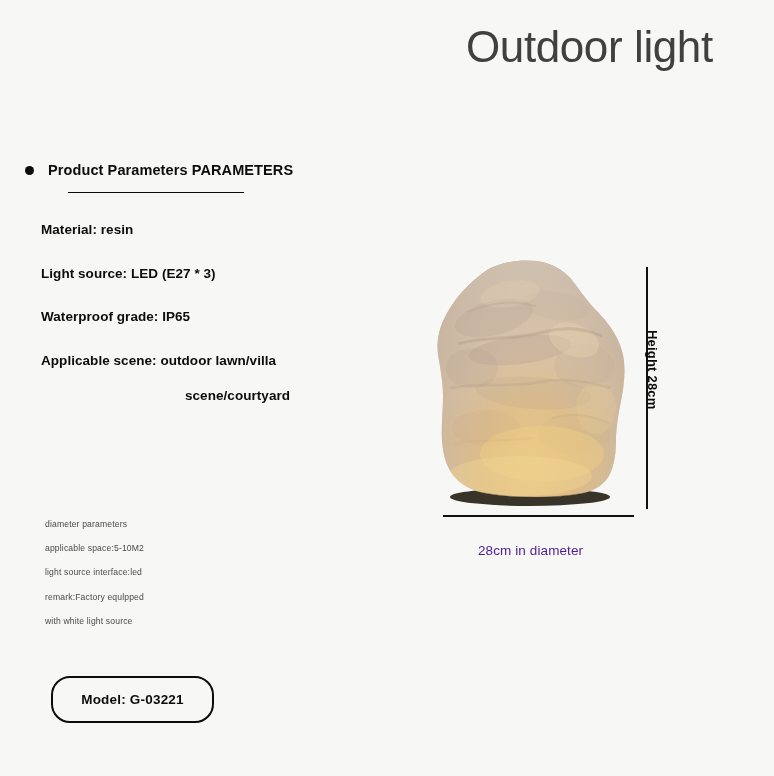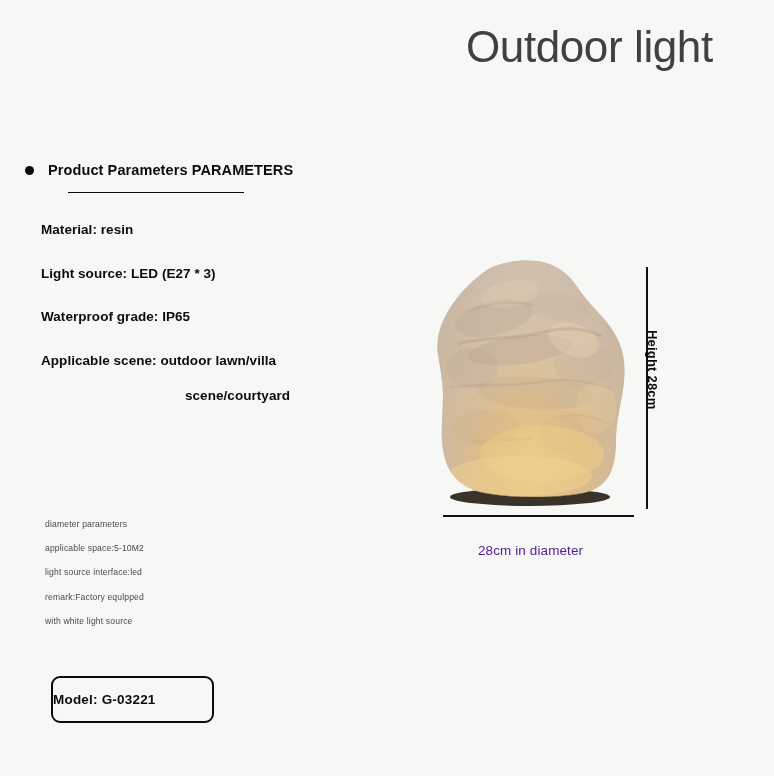--- a/index.html
+++ b/index.html
@@ -112,24 +112,25 @@
     margin-bottom: 12px;
   }
 
   .model-badge {
     position: absolute;
     left: 51px;
     top: 676px;
     width: 163px;
     height: 47px;
     border: 2.1px solid #0c0c0c;
-    border-radius: 9px;
+    border-radius: 19px;
     box-sizing: border-box;
     display: flex;
     align-items: center;
+    justify-content: center;
     background: transparent;
   }
   .model-badge-text {
     font-size: 13.5px;
     font-weight: bold;
     color: #0c0c0c;
     letter-spacing: 0.2px;
   }
 
   

